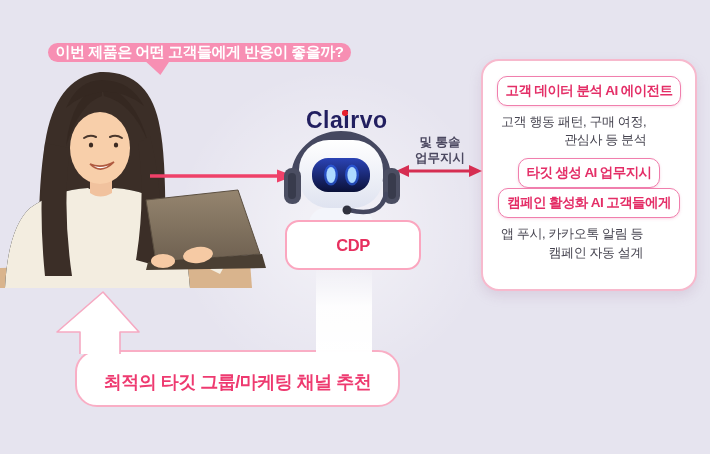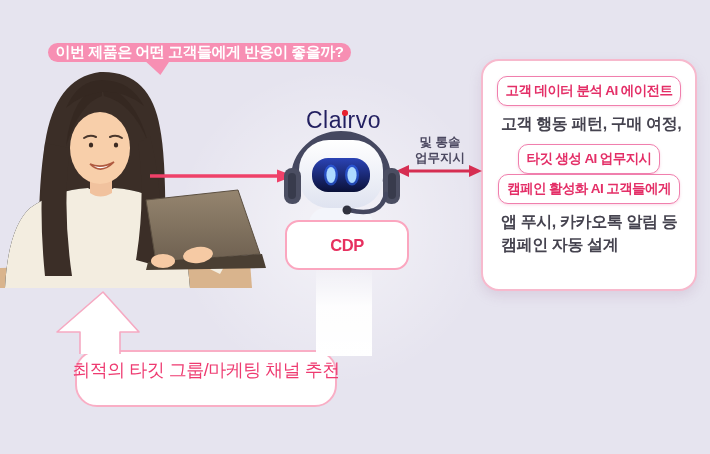--- a/index.html
+++ b/index.html
@@ -27,21 +27,21 @@
 
   
   .photo{ position:absolute; left:0; top:48px; z-index:2; }
 
   
   .arrow-right{ position:absolute; left:148px; top:168px; z-index:4; }
 
   
   .logo{
     position:absolute; left:306px; top:109px; z-index:5;
-    font-size:23px; font-weight:normal; color:#221f60; letter-spacing:.5px; line-height:1;
+    font-size:23px; font-weight:bold; color:#221f60; letter-spacing:.5px; line-height:1;
   }
   .logo .i-dot{
     position:absolute; left:36px; top:1px; width:5.5px; height:5.5px;
     border-radius:50%; background:#e8212e;
   }
 
   .robot{ position:absolute; left:283px; top:130px; z-index:5; }
 
   
   .cmd-label{
@@ -57,45 +57,45 @@
     box-shadow:0 5px 12px rgba(170,130,170,.22);
     padding:15px 10px 0 10px; display:flex; flex-direction:column; align-items:flex-start;
   }
   .agent-title-box{
     align-self:center; background:#fff;
     border:1.6px solid #f07fad; border-radius:10px; padding:5px 8px;
     color:#e42e67; font-weight:bold; font-size:13.5px; letter-spacing:-.6px; white-space:nowrap;
     box-shadow:0 1px 3px rgba(240,127,173,.3);
   }
   .agent-desc{
-    margin:7px 0 9px 8px; font-size:16px; font-weight:bold; letter-spacing:-.4px;
-    color:#45434f; line-height:1.4;
+    margin:7px 0 9px 8px; font-size:13px; font-weight:normal; letter-spacing:-.4px;
+    color:#45434f; line-height:1.4;text-align:right;
   }
   .agent-desc span{ display:block; }
 
   
   .cdp-box{
-    position:absolute; left:285px; top:220px; width:124px; height:50px; z-index:7;
+    position:absolute; left:285px; top:220px; width:136px; height:50px; z-index:7;
     background:#fff; border:2.5px solid #fba6bf; border-radius:14px;
     display:flex; flex-direction:column; align-items:center; justify-content:center;
     color:#e7305f; font-weight:bold; font-size:16.5px; line-height:1.25; letter-spacing:-.5px;
   }
 
   
   .band{
     position:absolute; left:316px; top:266px; width:56px; height:90px; z-index:3;
     background:linear-gradient(to bottom, rgba(255,255,255,0), rgba(255,255,255,.92) 45%, #ffffff);
   }
 
   
   .bottom-box{
-    position:absolute; left:75px; top:350px; width:262px; height:57px; z-index:2;
+    position:absolute; left:75px; top:350px; width:325px; height:57px; z-index:2;
     background:#fff; border:2px solid #f9aec5; border-radius:22px;
-    display:flex; align-items:flex-start; justify-content:center;
-    color:#ee3a70; font-weight:normal; font-size:18px; letter-spacing:-.5px; white-space:nowrap;
+    display:flex; align-items:center; justify-content:center;
+    color:#ee3a70; font-weight:bold; font-size:18px; letter-spacing:-.5px; white-space:nowrap;
     padding-top:6px;
   }
 
   .up-arrow{ position:absolute; left:50px; top:290px; z-index:4; }
 </style>
 </head>
 <body>
 
 <div class="stage">
 
@@ -196,20 +196,21 @@
     <polygon points="13,1 0,7 13,13" fill="#d62e52"></polygon>
     <polygon points="73,1 86,7 73,13" fill="#d62e52"></polygon>
   </svg>
 
   <div class="panel">
     <div class="agent-title-box">
       <span>고객 데이터 분석 AI 에이전트</span>
     </div>
     <div class="agent-desc">
       <span>고객 행동 패턴, 구매 여정,</span>
+      <span>관심사 등 분석</span>
     </div>
     <div class="agent-title-box">
       <span>타깃 생성 AI 업무지시</span>
     </div>
     <div class="agent-title-box">
       <span>캠페인 활성화 AI 고객들에게</span>
     </div>
     <div class="agent-desc">
       <span>앱 푸시, 카카오톡 알림 등</span>
       <span>캠페인 자동 설계</span>

